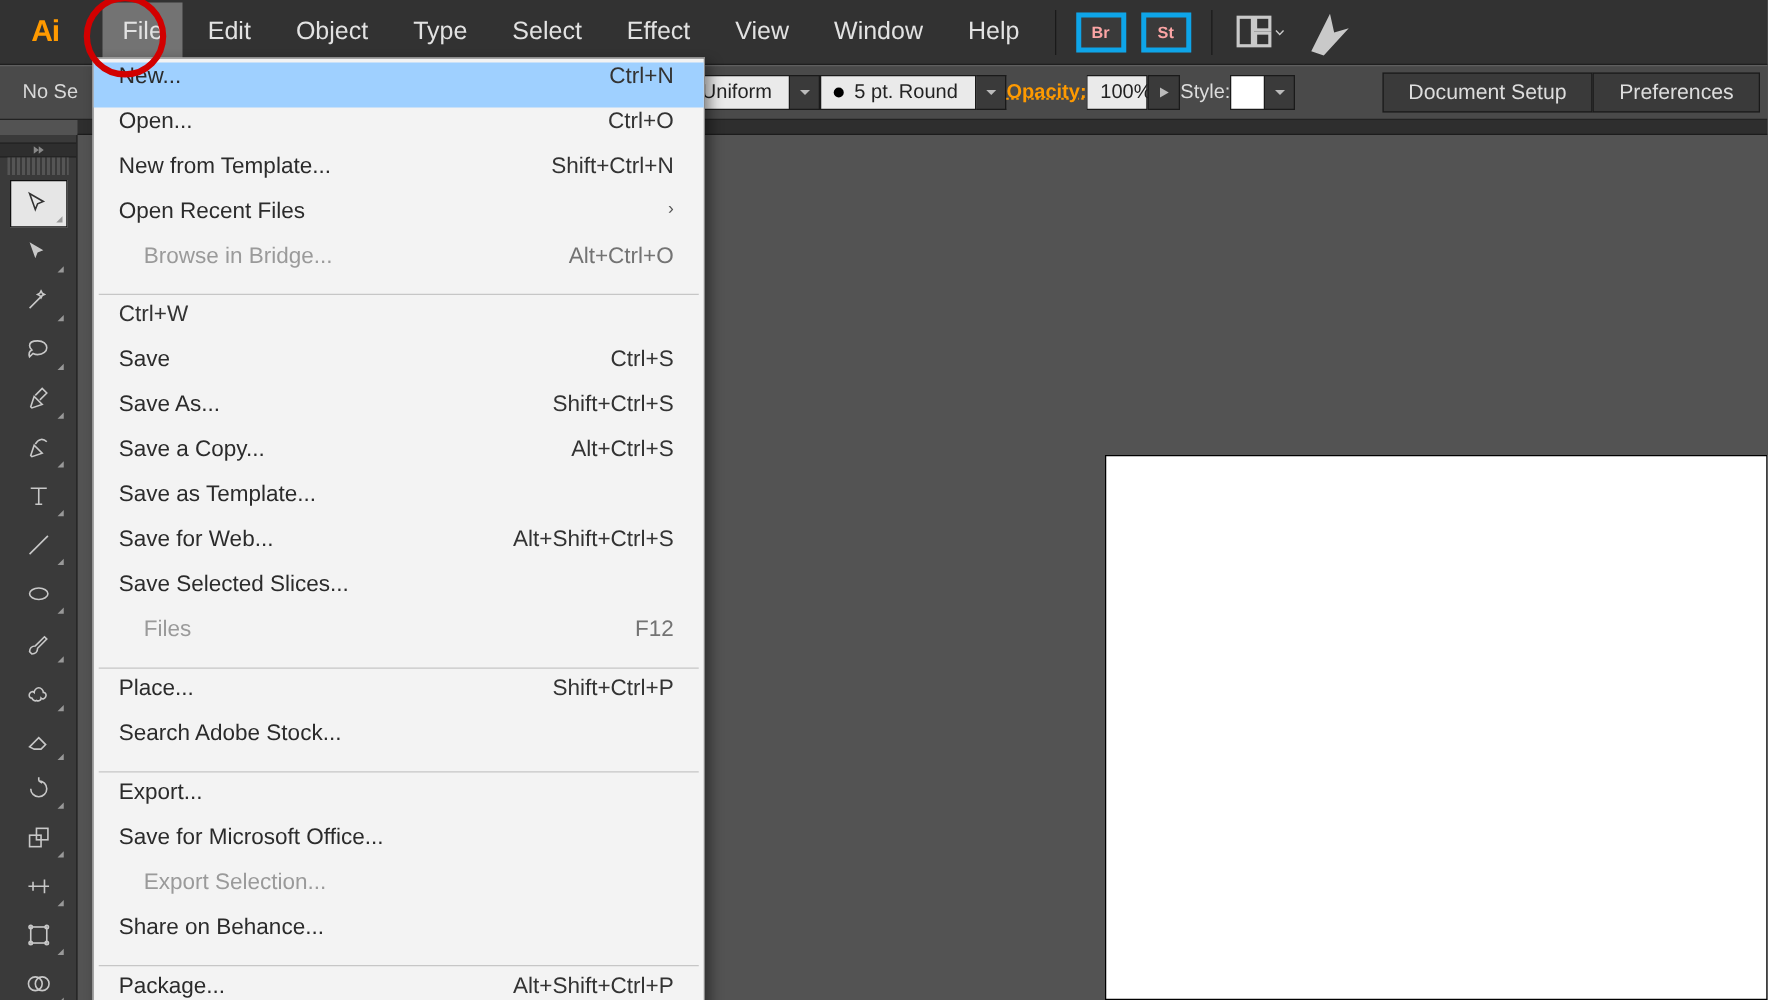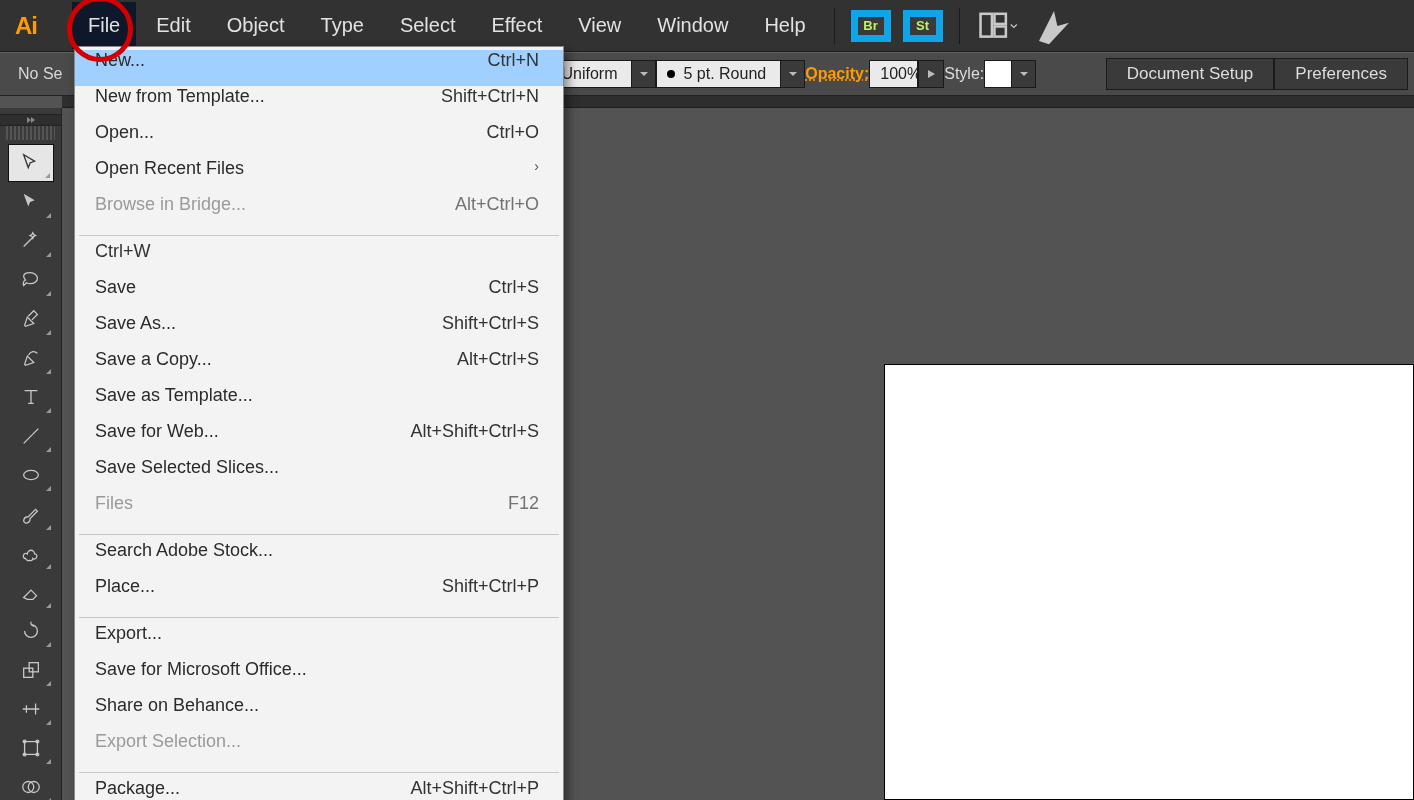--- a/index.html
+++ b/index.html
@@ -1,25 +1,25 @@
 <!DOCTYPE html>
 <html><head>
 <meta charset="utf-8">
 <style>
 * { margin: 0; padding: 0; box-sizing: border-box; font-family: "Segoe UI", Tahoma, sans-serif; user-select: none; }
 body { background: #535353; width: 1414px; height: 800px; overflow: hidden; position: relative; }
 
 
-.menubar { height: 52px; background: #323232; display: flex; align-items: center; padding: 0 6px; gap: 4px; border-bottom: 1px solid #1f1f1f; }
+.menubar { height: 52px; background: #323232; display: flex; align-items: center; padding: 0 16px; gap: 4px; border-bottom: 1px solid #1f1f1f; }
 .app-logo { width: 40px; height: 40px; display:flex; align-items:center; justify-content:center; color:#ff9a00; font-weight:900; font-size:24px; font-family: "Arial Black", sans-serif; letter-spacing:-1px; }
 .menu-item { color:#e2e2e2; font-size:20px; padding: 12px 16px; cursor: default; }
-.menu-item.open { background:#0f172a; }
+.menu-item.open { background:#737373; }
 .menubar-spacer { width: 18px; }
 .mb-divider { width:1px; height:36px; background:#1a1a1a; margin:0 8px; }
-.mb-iconbtn { width:40px; height:32px; border:7px solid #0ea5e9; background:#3a3a3a; display:flex;align-items:center;justify-content:center; color:#bef264; font-size:13px; font-weight:700; margin:0 4px;}
+.mb-iconbtn { width:40px; height:32px; border:4px solid #0ea5e9; background:#3a3a3a; display:flex;align-items:center;justify-content:center; color:#fca5a5; font-size:13px; font-weight:700; margin:0 4px;}
 .mb-plain { width:40px;height:40px;display:flex;align-items:center;justify-content:center;color:#c9c9c9; margin:0 6px;}
 
 
 .highlight-circle{ position:absolute; left:67px; top:-4px; width:66px; height:66px; border:5px solid #d20000; border-radius:50%; pointer-events:none; z-index:50;}
 
 
 .optbar { height:44px; background:#4a4a4a; border-top:1px solid #5f5f5f; border-bottom:1px solid #222; display:flex; align-items:center; padding-left:10px; gap:0; color:#d9d9d9; font-size:16px;}
 .opt-noselection{ padding:4px 8px;}
 .opt-dropdown{ display:flex; align-items:center; height:28px; }
 .opt-dropdown .field{ background:#eaeaea; color:#222; height:28px; display:flex; align-items:center; padding:0 14px 0 10px; border:1px solid #1a1a1a; font-size:16px;}
@@ -46,21 +46,21 @@
 .toolcol .expand{ height:12px;background:#2e2e2e;border-top:1px solid #222;border-bottom:1px solid #222; display:flex;align-items:center;justify-content:center;}
 .toolcol .expand svg{width:10px;height:8px;fill:#888;}
 
 
 .dropdown{ position:absolute; left:74px; top:46px; width:490px; background:#f3f3f3; border:1px solid #8a8a8a; box-shadow:4px 4px 10px rgba(0,0,0,.45); z-index:40; padding:3px 0 6px 0;}
 .dd-item{ display:flex; align-items:flex-start; height:36px; padding:0 24px 0 20px; font-size:18px; color:#2b2b2b; }
 .dd-item .lbl{ flex:1; }
 .dd-item .sc{ color:#333; font-size:18px; }
 .dd-item .sub{ color:#555; font-size:14px;}
 .dd-item.highlight{ background:#9fd0ff; }
-.dd-item.disabled{ color:#9a9a9a; }
+.dd-item.disabled{ color:#9a9a9a;margin-left:20px; }
 .dd-item.disabled .sc{ color:#737373; }
 .dd-sep{ height:1px;background:#c6c6c6;margin:5px 4px; }
 
 
 .artboard{ position:absolute; left:884px; top:364px; right:0; bottom:0; background:#fff; border:1px solid #000;}
 
 
 .doctab-strip{ position:absolute; left:62px; top:96px; right:0; height:12px; background:#2e2e2e; border-bottom:1px solid #1c1c1c;}
 </style>
 </head>
@@ -277,26 +277,26 @@
       </div>
     </div>
 </div>
 
 <div class="dropdown" id="file-dropdown">
     <div class="dd-item highlight">
       <span class="lbl">New...</span>
       <span class="sc">Ctrl+N</span>
     </div>
     <div class="dd-item">
+      <span class="lbl">Open...</span>
+      <span class="sc">Ctrl+O</span>
+    </div>
+    <div class="dd-item">
       <span class="lbl">New from Template...</span>
       <span class="sc">Shift+Ctrl+N</span>
-    </div>
-    <div class="dd-item">
-      <span class="lbl">Open...</span>
-      <span class="sc">Ctrl+O</span>
     </div>
     <div class="dd-item">
       <span class="lbl">Open Recent Files</span>
       <span class="sub">›</span>
     </div>
     <div class="dd-item disabled">
       <span class="lbl">Browse in Bridge...</span>
       <span class="sc">Alt+Ctrl+O</span>
     </div>
     <div class="dd-sep"></div>
@@ -324,39 +324,39 @@
     </div>
     <div class="dd-item">
       <span class="lbl">Save Selected Slices...</span>
     </div>
     <div class="dd-item disabled">
       <span class="lbl">Files</span>
       <span class="sc">F12</span>
     </div>
     <div class="dd-sep"></div>
     <div class="dd-item">
-      <span class="lbl">Search Adobe Stock...</span>
-    </div>
-    <div class="dd-item">
       <span class="lbl">Place...</span>
       <span class="sc">Shift+Ctrl+P</span>
     </div>
+    <div class="dd-item">
+      <span class="lbl">Search Adobe Stock...</span>
+    </div>
     <div class="dd-sep"></div>
     <div class="dd-item">
       <span class="lbl">Export...</span>
     </div>
     <div class="dd-item">
       <span class="lbl">Save for Microsoft Office...</span>
-    </div>
-    <div class="dd-item">
-      <span class="lbl">Share on Behance...</span>
     </div>
     <div class="dd-item disabled">
       <span class="lbl">Export Selection...</span>
     </div>
+    <div class="dd-item">
+      <span class="lbl">Share on Behance...</span>
+    </div>
     <div class="dd-sep"></div>
     <div class="dd-item">
       <span class="lbl">Package...</span>
       <span class="sc">Alt+Shift+Ctrl+P</span>
     </div>
     <div class="dd-item">
       <span class="lbl">Scripts</span>
       <span class="sub">›</span>
     </div>
   </div>

